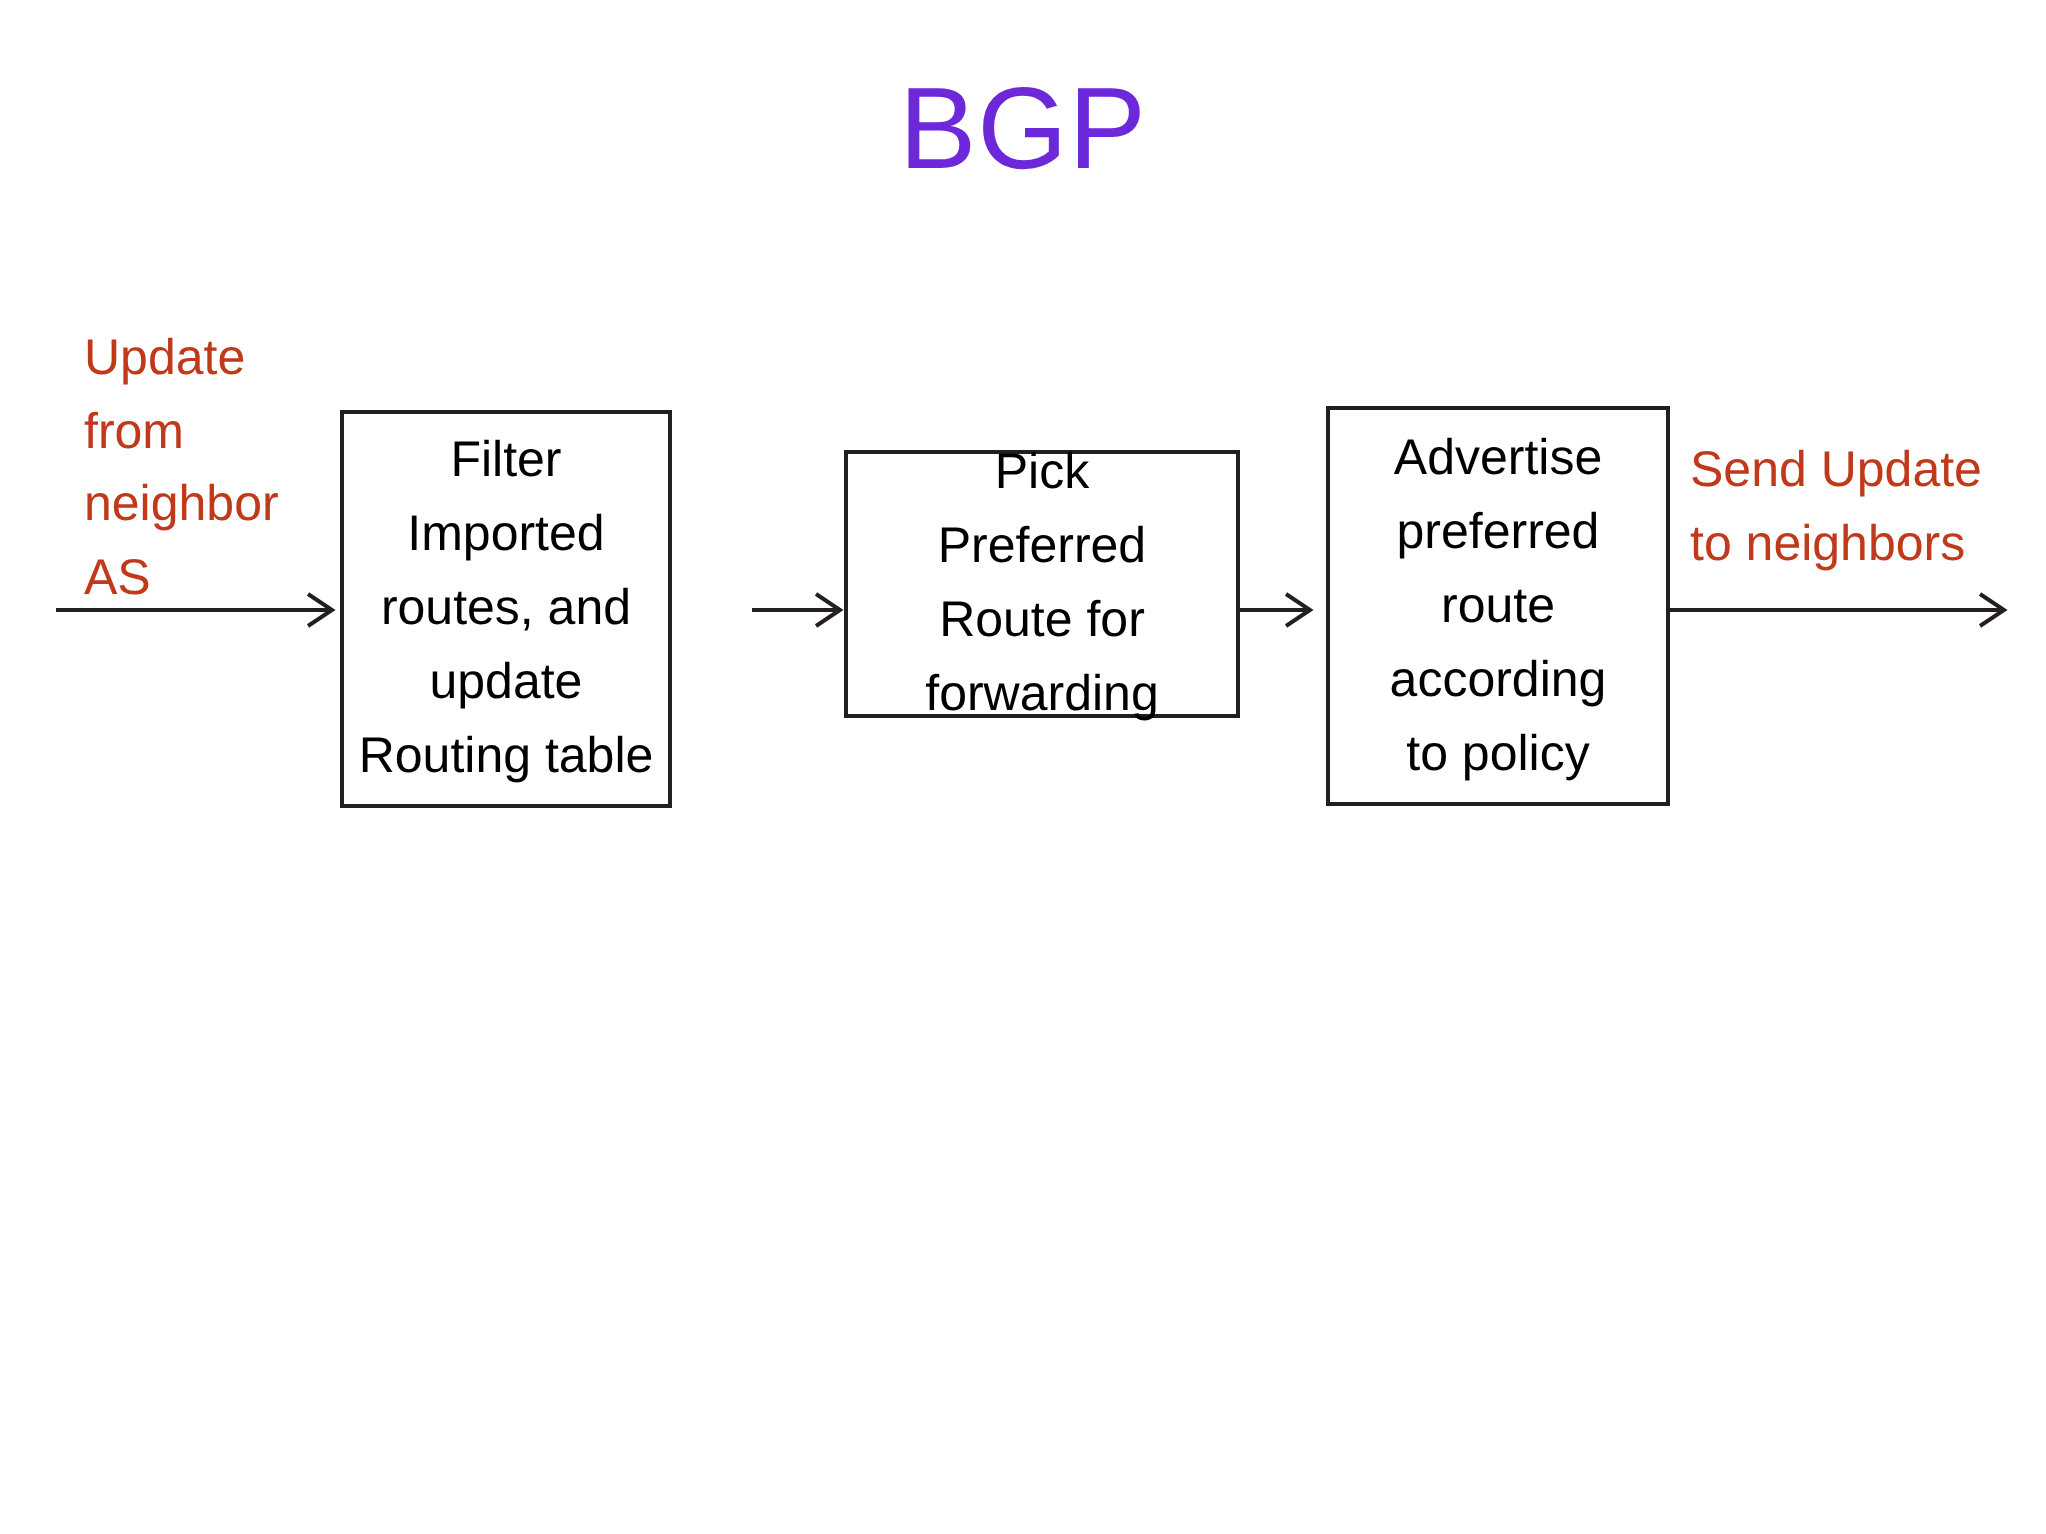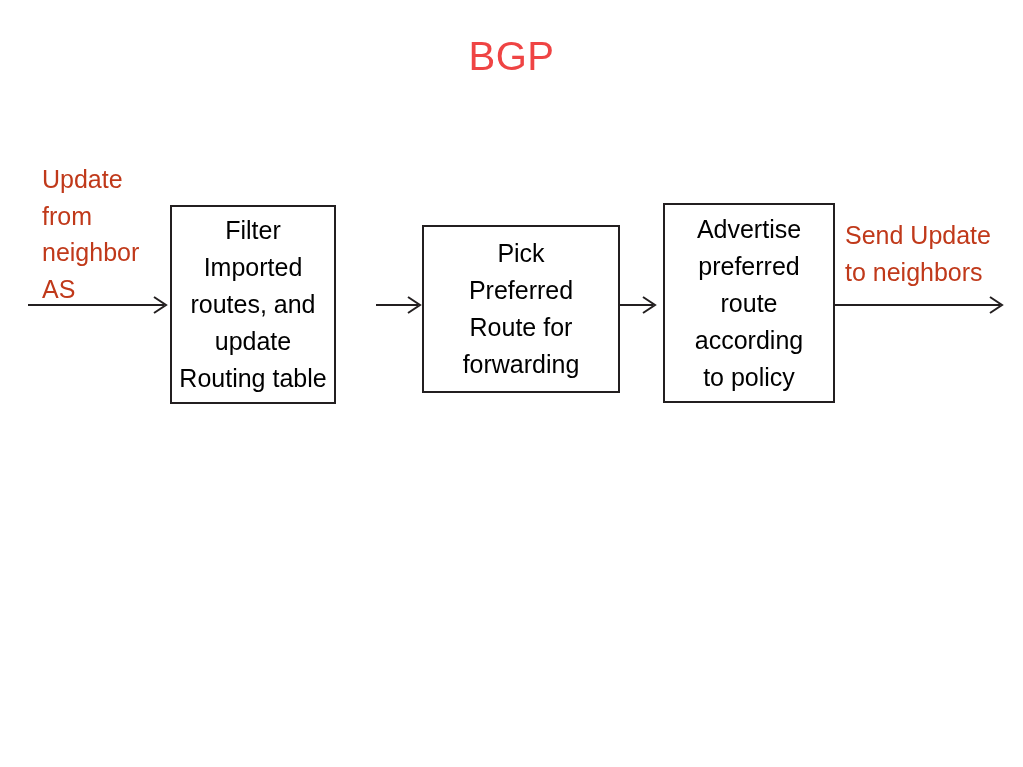--- a/index.html
+++ b/index.html
@@ -16,22 +16,22 @@
     -webkit-font-smoothing: antialiased;
   }
 
   
   #slide-title {
     position: absolute;
     left: 0;
     top: 36px;
     width: 1023px;
     text-align: center;
-    color: #ef4444;
-    font-size: 40px;
+    color: #6d28d9;
+    font-size: 58px;
     font-weight: 400;
     letter-spacing: 0.5px;
     line-height: 1;
     white-space: nowrap;
   }
 
   
   .annot {
     position: absolute;
     color: #c0391a;
@@ -75,21 +75,21 @@
   #box-filter {
     left: 170px;
     top: 205px;
     width: 166px;
     height: 199px;
   }
   #box-pick {
     left: 422px;
     top: 225px;
     width: 198px;
-    height: 168px;
+    height: 134px;
   }
   #box-advertise {
     left: 663px;
     top: 203px;
     width: 172px;
     height: 200px;
     justify-content: center;
   }
 
   

